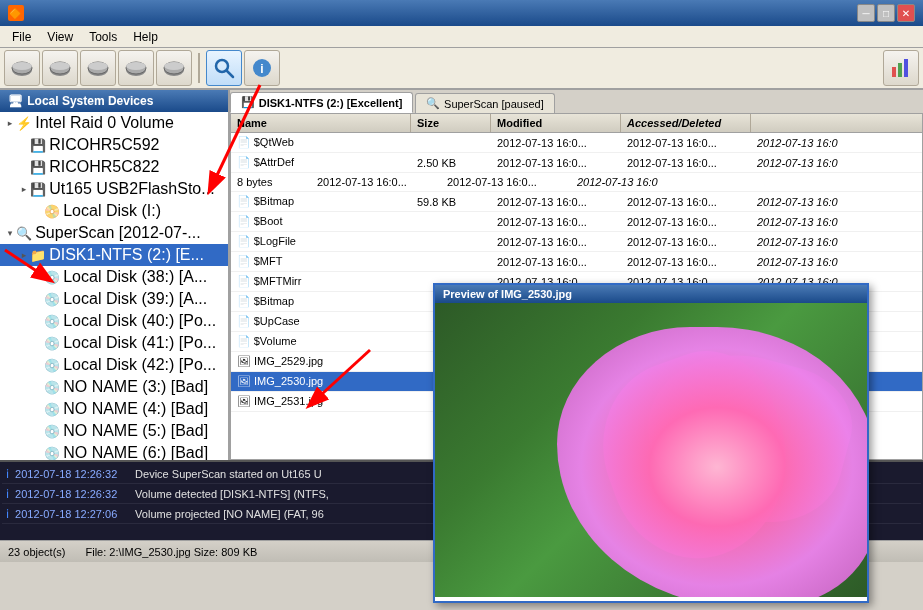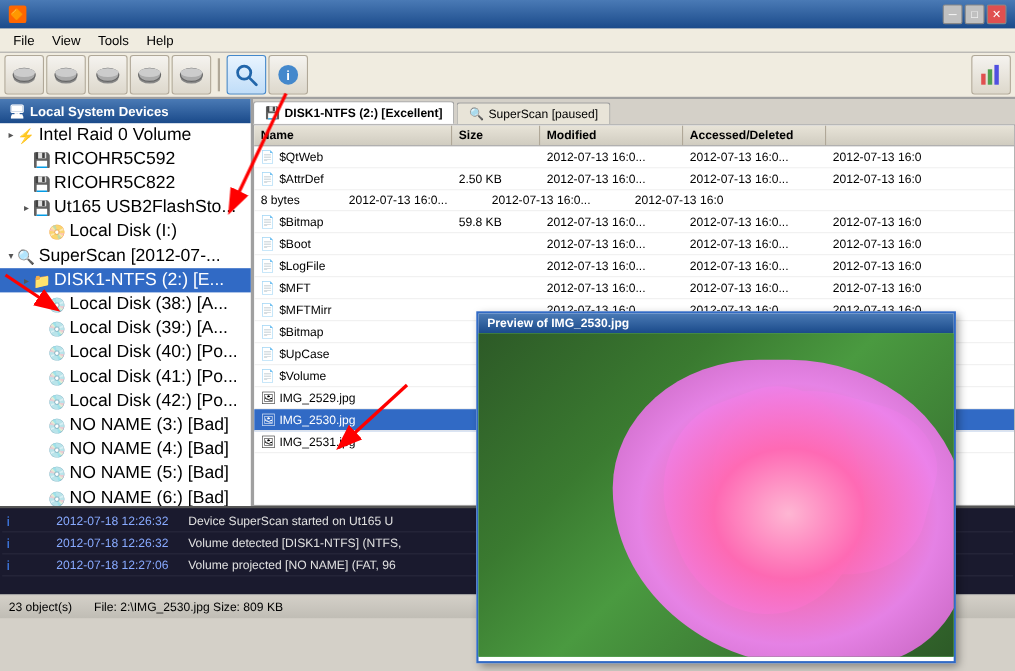--- a/index.html
+++ b/index.html
@@ -139,21 +139,21 @@
     }
     .col-header {
       padding: 3px 6px;
       border-right: 1px solid #b0a898;
       cursor: pointer;
     }
     .col-name { width: 180px; }
     .col-size { width: 80px; }
     .col-created { width: 130px; }
     .col-modified { width: 130px; }
-    .col-accessed { width: 130px; }
+    .col-accessed { width: 130px; font-style: italic; }
 
     .file-list-body { overflow-y: auto; flex: 1; }
     .file-row {
       display: flex;
       align-items: center;
       padding: 1px 0;
       cursor: pointer;
       font-size: 11px;
       border-bottom: 1px solid #f0f0f0;
     }
@@ -229,21 +229,21 @@
     }
     .log-row {
       display: flex;
       align-items: center;
       padding: 1px 4px;
       font-size: 11px;
       color: #e0e0e0;
       border-bottom: 1px solid #2a2a3e;
     }
     .log-icon { color: #4488ff; margin-right: 6px; font-size: 12px; }
-    .log-time { color: #88aaff; width: 120px; min-width: 120px; margin-left: 36px; }
+    .log-time { color: #88aaff; width: 120px; min-width: 120px; }
     .log-text { color: #e0e0e0; }
 
     
     .status-bar {
       height: 22px;
       background: linear-gradient(to bottom, #d4d0c8, #c0bdb5);
       border-top: 1px solid #a0a0a0;
       display: flex;
       align-items: center;
       padding: 0 8px;

